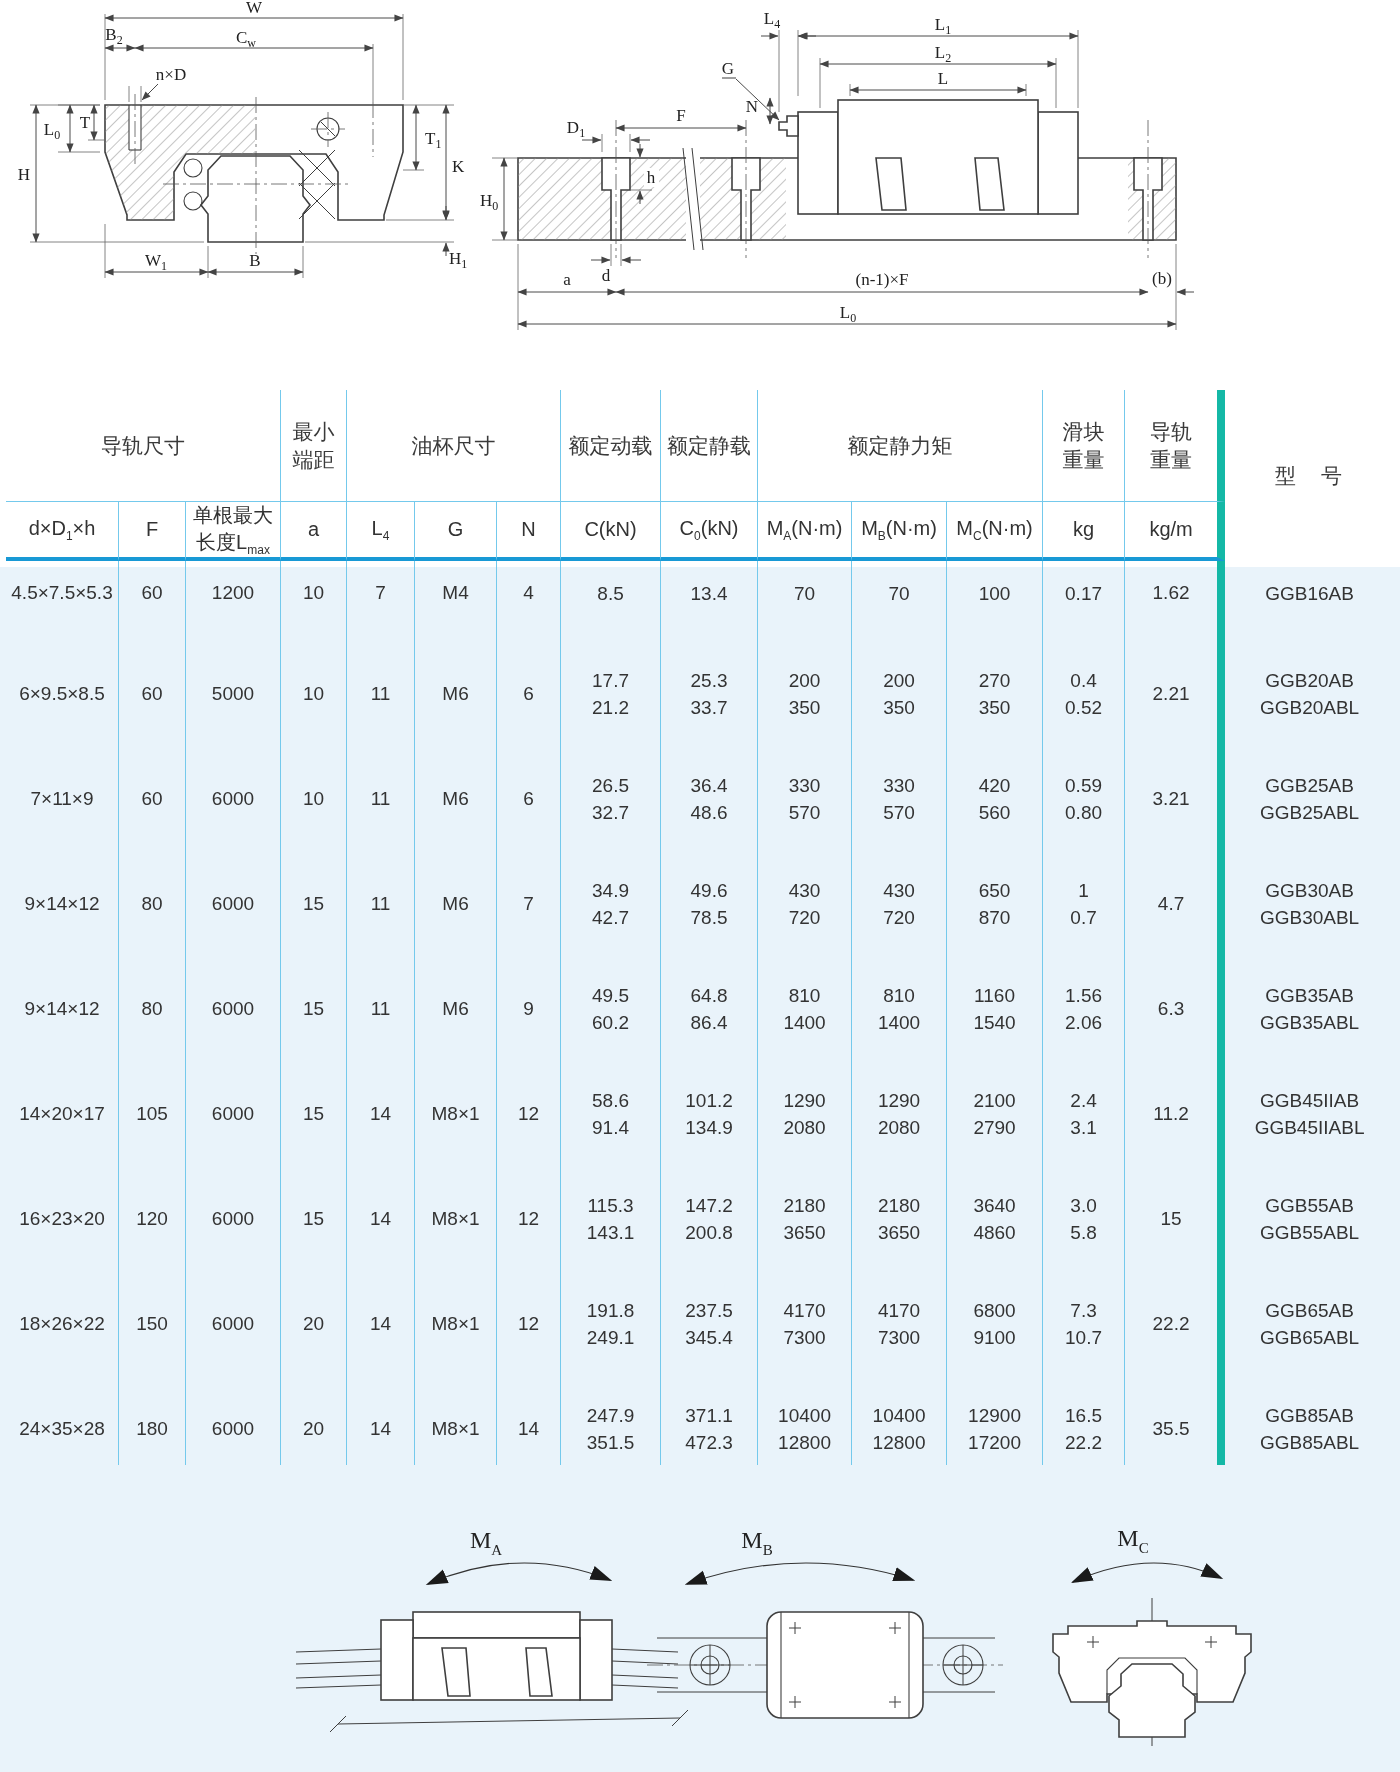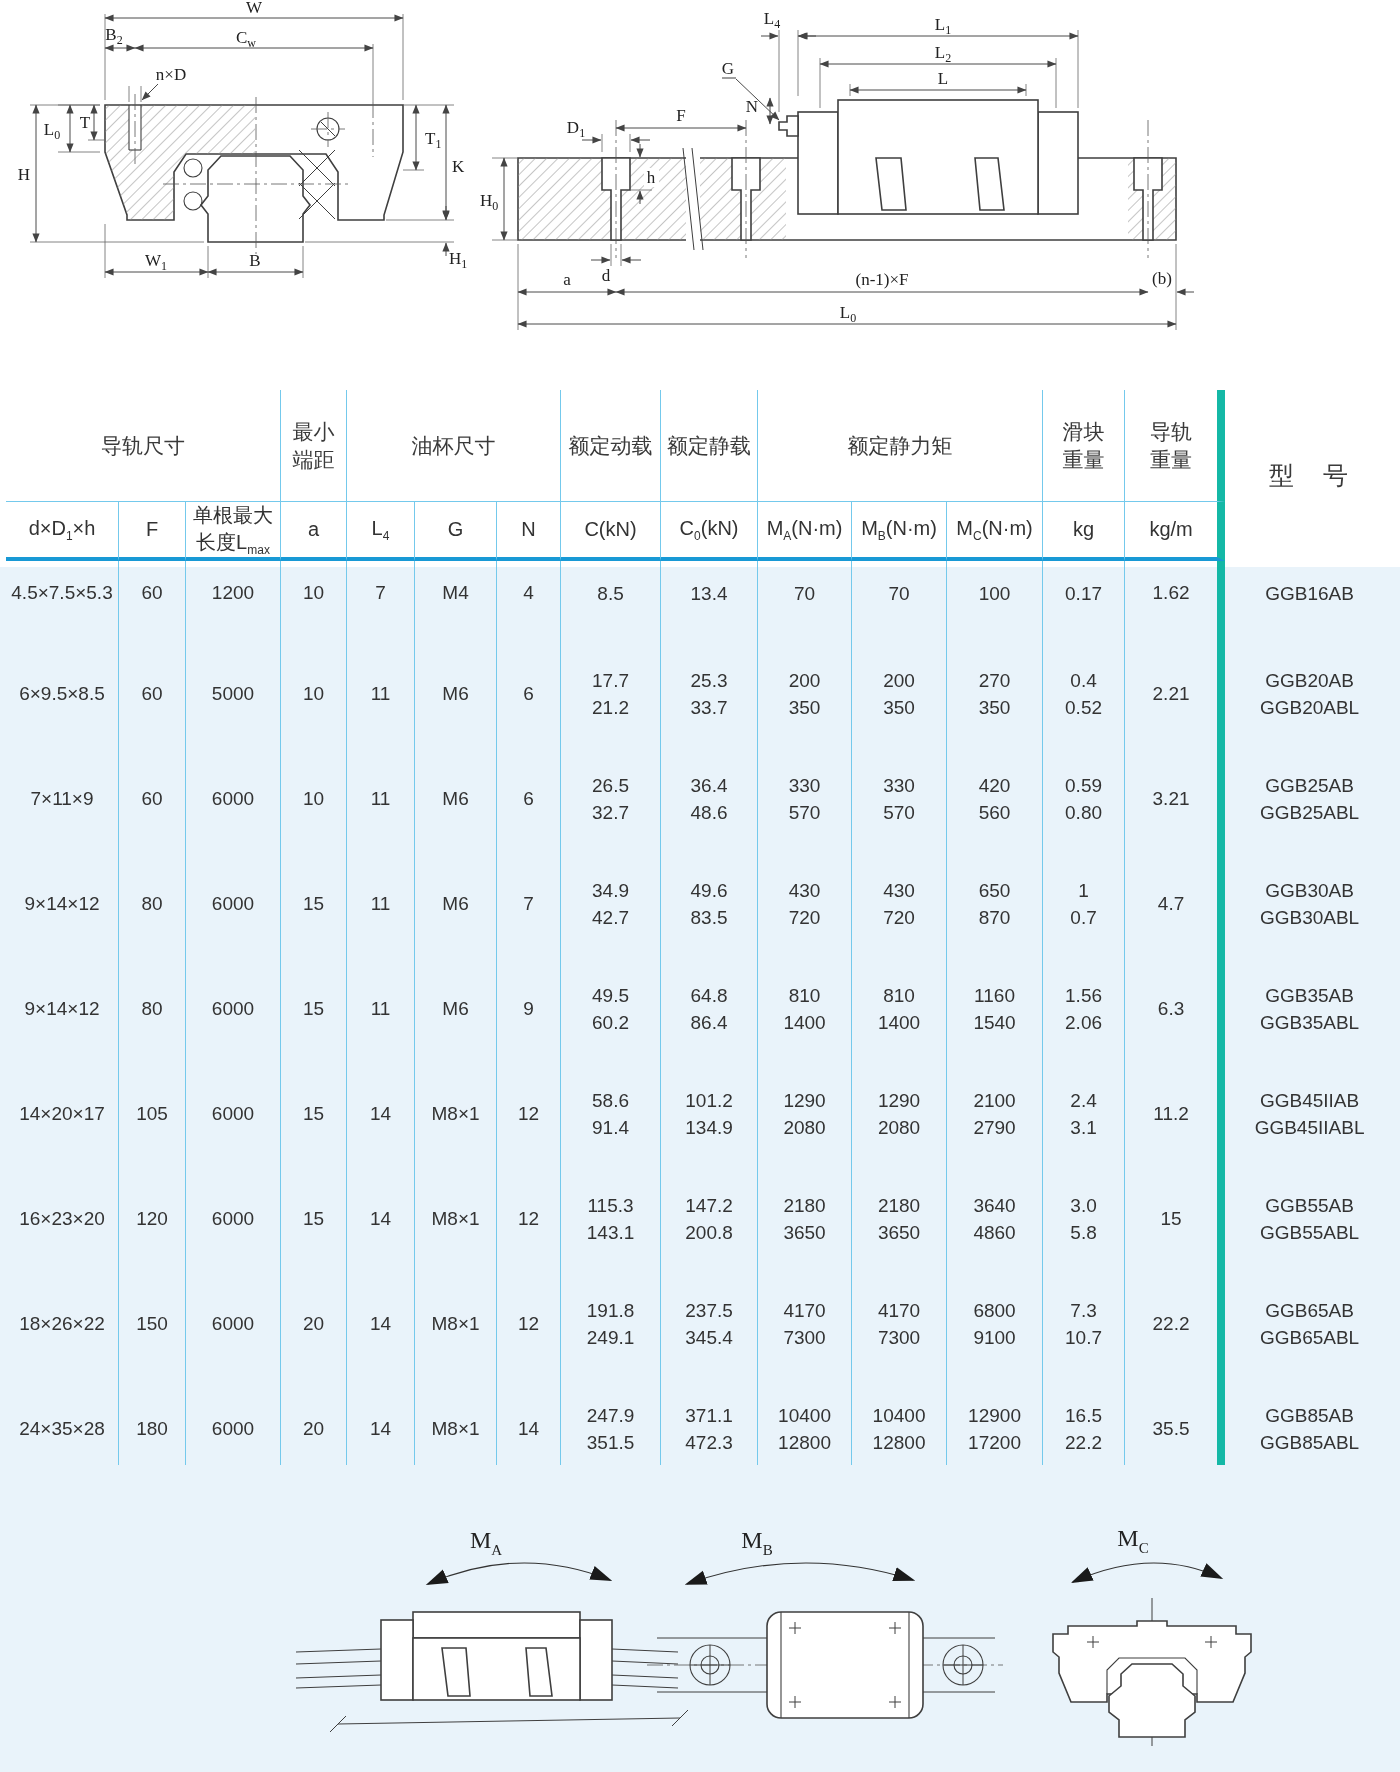--- a/index.html
+++ b/index.html
@@ -12,21 +12,21 @@
   #moments{position:absolute;left:0;top:1528px;width:1268px;height:240px;}
   .msvg{position:absolute;top:0;}
 
   
   #spec-table{position:absolute;left:6px;top:390px;border-collapse:separate;border-spacing:0;table-layout:fixed;width:1388px;}
   #spec-table th,#spec-table td{box-sizing:border-box;padding:0;text-align:center;vertical-align:middle;font-weight:normal;color:#333;border-right:1px solid #74c9ec;background:transparent;}
   #spec-table thead th{background:#ffffff;}
   #spec-table .model-col,#spec-table .model-h{border-right:none;}
   #spec-table .kgm-col{border-right:8px solid #14b8a6;}
   #spec-table thead tr.gh-row th{border-bottom:1px solid #74c9ec;height:112px;font-size:21px;color:#3a3a3a;}
-  #spec-table thead tr.gh-row th.model-h{border-bottom:none;font-size:25px;letter-spacing:2px;}
+  #spec-table thead tr.gh-row th.model-h{border-bottom:none;font-size:21px;letter-spacing:2px;}
   #spec-table thead tr.ch-row th{border-bottom:4px solid #1899d5;height:56px;font-size:20px;}
   sub{font-size:12px;}
   tr.band td{background:#d6e9f7;font-size:19px;height:72px;}
   tr.band.single td{height:64px;}
   tr.band td div{line-height:27px;}
   tr.gap td{background:transparent;height:33px;}
 
   
   .ol{fill:#ffffff;stroke:#3f3f3f;stroke-width:1.6;stroke-linejoin:miter;}
   .il{stroke:#3f3f3f;stroke-width:1.1;fill:none;}
@@ -451,21 +451,21 @@
           <td>15</td>
           <td>11</td>
           <td>M6</td>
           <td>7</td>
           <td>
             <div>34.9</div>
             <div>42.7</div>
           </td>
           <td>
             <div>49.6</div>
-            <div>83.5</div>
+            <div>78.5</div>
           </td>
           <td>
             <div>430</div>
             <div>720</div>
           </td>
           <td>
             <div>430</div>
             <div>720</div>
           </td>
           <td>

